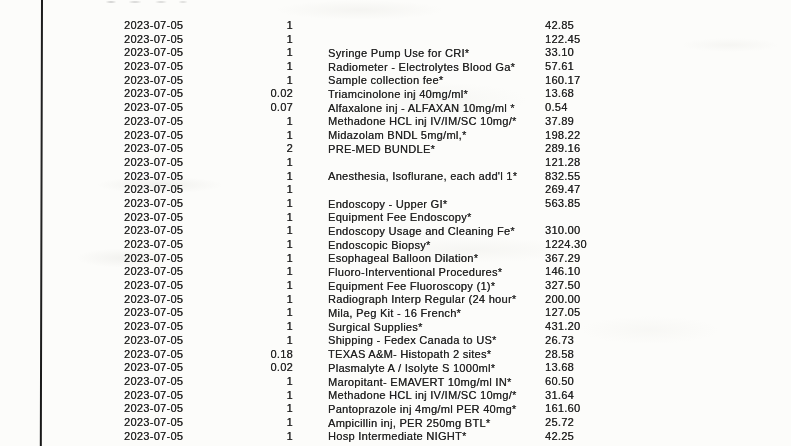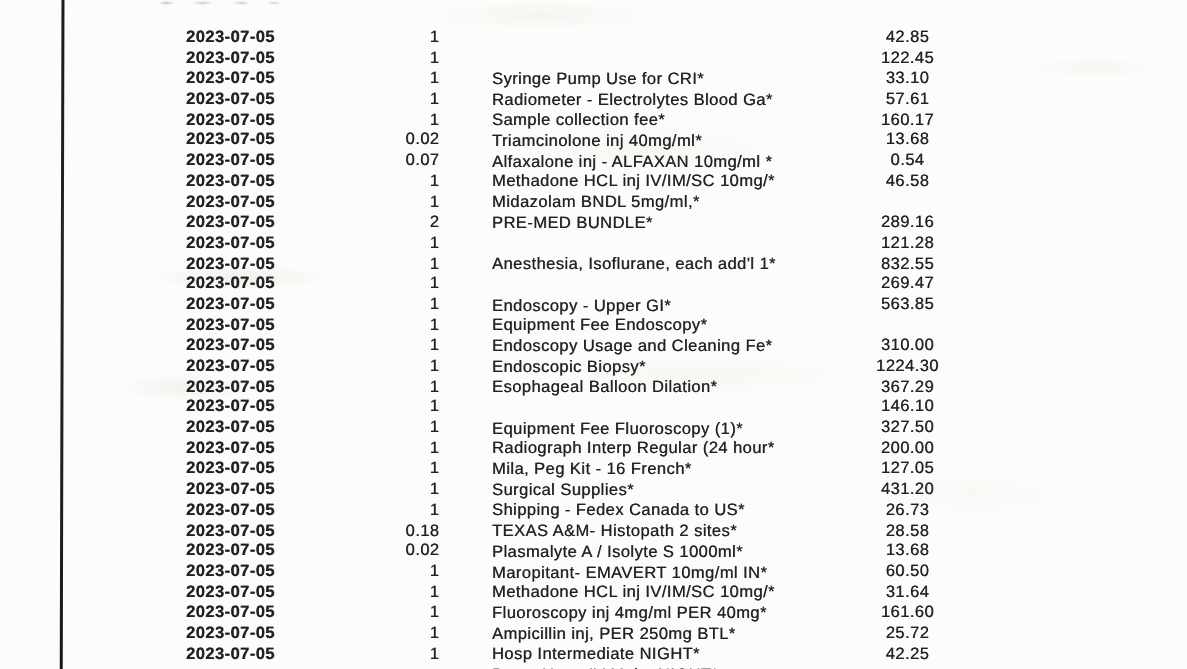--- a/index.html
+++ b/index.html
@@ -53,24 +53,24 @@
   .row { position:relative; height:13.7px; }
   .cell {
     position:absolute; top:0;
     height:13.7px; line-height:13.9px;
     font-size:11px;
     letter-spacing:0.3px;
     color:#212121;
     white-space:nowrap;
     text-shadow:0.3px 0 0 rgba(33,33,33,0.55), 0 0 0.4px rgba(33,33,33,0.35);
   }
-  .cell.date   { left:124px;font-weight:bold; }
+  .cell.date   { left:124px; }
   .cell.qty    { left:215px; width:78px;  text-align:right; }
   .cell.desc   { left:328px;margin-top:28px; }
-  .cell.amount { left:545px; width:120px; text-align:center; }
+  .cell.amount { left:545px; width:120px; text-align:left; }
 </style>
 </head>
 <body>
 
 <div class="page">
   <div class="paper-noise"></div>
   <div class="edge-line"></div>
   <div class="top-remnant"></div>
   <div class="rows" id="rows">
   <div class="row">
@@ -119,26 +119,27 @@
     <span class="cell date">2023-07-05</span>
     <span class="cell qty">0.07</span>
     <span class="cell desc">Midazolam BNDL 5mg/ml,*</span>
     <span class="cell amount">0.54</span>
   </div>
 
   <div class="row">
     <span class="cell date">2023-07-05</span>
     <span class="cell qty">1</span>
     <span class="cell desc">PRE-MED BUNDLE*</span>
-    <span class="cell amount">46.58</span>
-  </div>
-
-  <div class="row">
-    <span class="cell date">2023-07-05</span>
-    <span class="cell qty">1</span>
+    <span class="cell amount">37.89</span>
+  </div>
+
+  <div class="row">
+    <span class="cell date">2023-07-05</span>
+    <span class="cell qty">1</span>
+    <span class="cell amount">198.22</span>
   </div>
 
   <div class="row">
     <span class="cell date">2023-07-05</span>
     <span class="cell qty">2</span>
     <span class="cell desc">Anesthesia, Isoflurane, each add'l 1*</span>
     <span class="cell amount">289.16</span>
   </div>
 
   <div class="row">
@@ -177,20 +178,21 @@
   <div class="row">
     <span class="cell date">2023-07-05</span>
     <span class="cell qty">1</span>
     <span class="cell desc">Esophageal Balloon Dilation*</span>
     <span class="cell amount">310.00</span>
   </div>
 
   <div class="row">
     <span class="cell date">2023-07-05</span>
     <span class="cell qty">1</span>
+    <span class="cell desc">Fluoro-Interventional Procedures*</span>
     <span class="cell amount">1224.30</span>
   </div>
 
   <div class="row">
     <span class="cell date">2023-07-05</span>
     <span class="cell qty">1</span>
     <span class="cell desc">Equipment Fee Fluoroscopy (1)*</span>
     <span class="cell amount">367.29</span>
   </div>
 
@@ -246,21 +248,21 @@
   <div class="row">
     <span class="cell date">2023-07-05</span>
     <span class="cell qty">0.02</span>
     <span class="cell desc">Methadone HCL inj IV/IM/SC 10mg/*</span>
     <span class="cell amount">13.68</span>
   </div>
 
   <div class="row">
     <span class="cell date">2023-07-05</span>
     <span class="cell qty">1</span>
-    <span class="cell desc">Fluoroscopy inj 4mg/ml PER 40mg*</span>
+    <span class="cell desc">Pantoprazole inj 4mg/ml PER 40mg*</span>
     <span class="cell amount">60.50</span>
   </div>
 
   <div class="row">
     <span class="cell date">2023-07-05</span>
     <span class="cell qty">1</span>
     <span class="cell desc">Ampicillin inj, PER 250mg BTL*</span>
     <span class="cell amount">31.64</span>
   </div>
 

